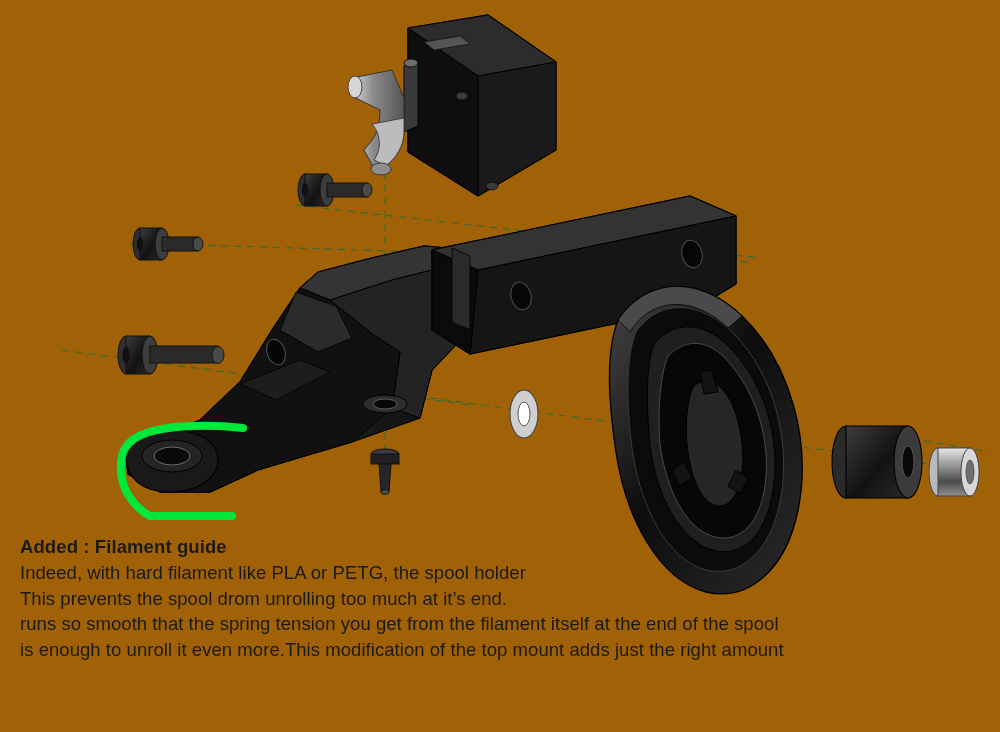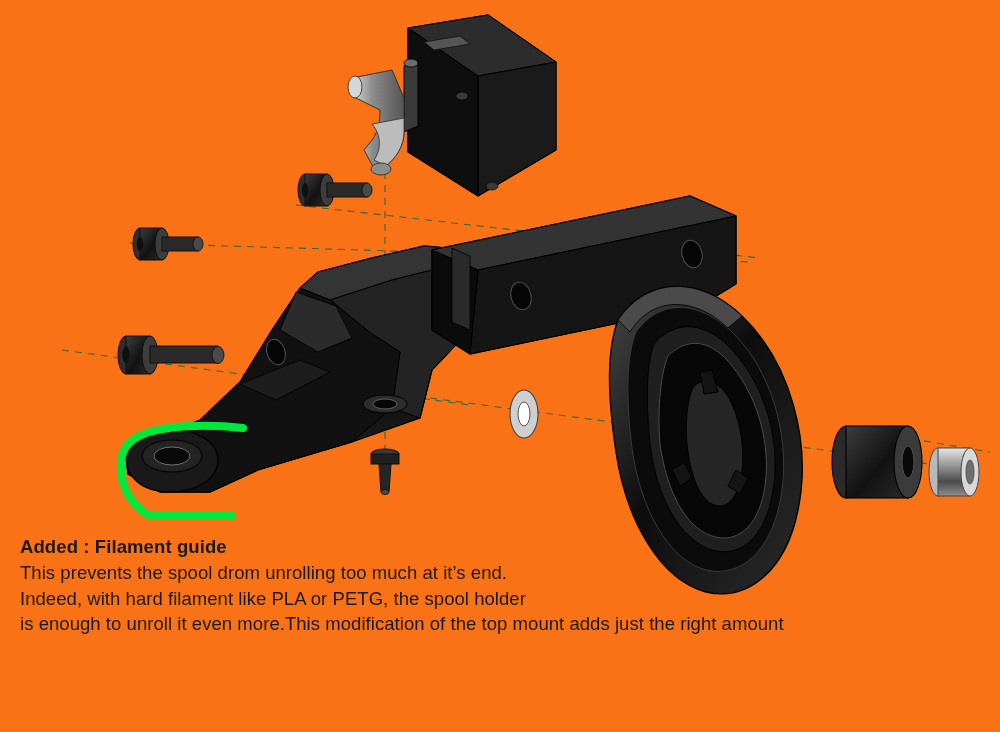--- a/index.html
+++ b/index.html
@@ -11,21 +11,21 @@
     width: 1000px;
     height: 732px;
     font-family: "Liberation Sans", sans-serif;
     overflow: hidden;
     position: relative;
   }
   #stage {
     position: relative;
     width: 1000px;
     height: 732px;
-    background: #f97316;
+    background: #a16207;
   }
   #diagram {
     position: absolute;
     left: 0;
     top: 0;
     width: 1000px;
     height: 732px;
   }
   #caption {
     position: absolute;
@@ -215,18 +215,19 @@
       <rect x="938" y="448" width="32" height="48" fill="url(#gSteel)" stroke="#444" stroke-width="1"></rect>
       <ellipse cx="970" cy="472" rx="9" ry="24" fill="#d8d8d8" stroke="#444" stroke-width="1"></ellipse>
       <ellipse cx="970" cy="472" rx="4" ry="12" fill="#6f6f6f" stroke="#444" stroke-width="0.8"></ellipse>
     </g>
 
     <path d="M243,428 C243,428 130,414 122,456 C114,498 150,516 150,516 L232,516" fill="none" stroke="#00e83c" stroke-width="8" stroke-linecap="round"></path>
   </svg>
 
   <div id="caption">
     <p class="cap-title">Added : Filament guide</p>
+    <p class="cap-line">Indeed, with hard filament like PLA or PETG, the spool holder</p>
     <p class="cap-line">This prevents the spool drom unrolling too much at it’s end.</p>
-    <p class="cap-line">Indeed, with hard filament like PLA or PETG, the spool holder</p>
+    <p class="cap-line">runs so smooth that the spring tension you get from the filament itself at the end of the spool</p>
     <p class="cap-line">is enough to unroll it even more.This modification of the top mount adds just the right amount</p>
   </div>
 
 </div>
 
 </body></html>

